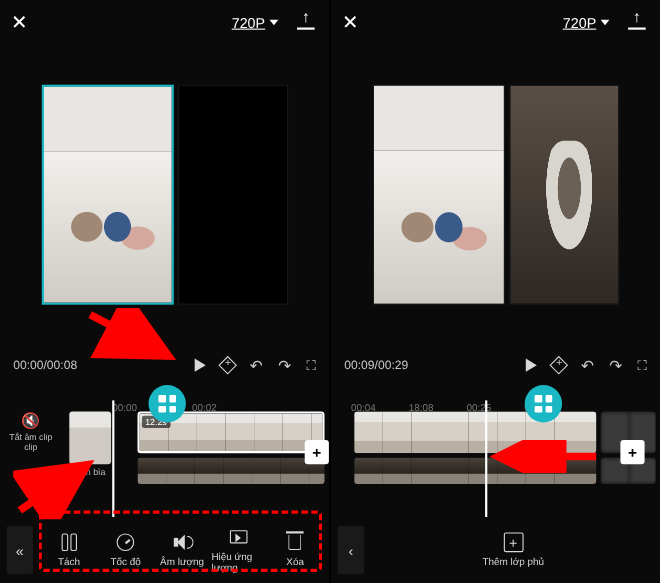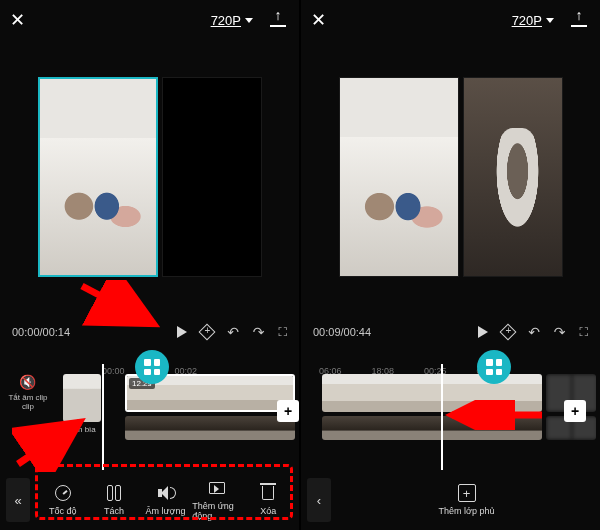--- a/index.html
+++ b/index.html
@@ -444,21 +444,21 @@
     <div class="preview-stage">
       <div class="clip-thumb w1">
         <div class="room-top"></div>
         <div class="room-mid"></div>
       </div>
       <div class="clip-thumb w2 black-thumb"></div>
     </div>
   </div>
 
   <div class="controls">
-    <span>00:00/00:14</span>
+    <span>00:00/00:08</span>
     <span class="spacer"></span>
     <span class="play-tri"></span>
     <span class="diamond"></span>
     <span class="undo">↶</span>
     <span class="redo">↷</span>
     <span class="expand">⛶</span>
   </div>
 
   <div class="timeline-area">
     <div class="time-ruler">
@@ -507,43 +507,43 @@
         </div>
         <div class="add-btn">+</div>
       </div>
     </div>
   </div>
 
   <div class="bottombar">
     <div class="back-chip">«</div>
     <div class="tool">
       <span class="ico">
+          <span class="split-ico"></span>
+        </span>
+      <span>Tách</span>
+    </div>
+    <div class="tool">
+      <span class="ico">
           <span class="speed-ico"></span>
         </span>
       <span>Tốc độ</span>
-    </div>
-    <div class="tool">
-      <span class="ico">
-          <span class="split-ico"></span>
-        </span>
-      <span>Tách</span>
     </div>
     <div class="tool">
       <span class="ico">
           <span class="vol-ico">
             <span class="vol-waves"></span>
           </span>
         </span>
       <span>Âm lượng</span>
     </div>
     <div class="tool">
       <span class="ico">
           <span class="fx-ico"></span>
         </span>
-      <span>Thêm ứng động</span>
+      <span>Hiệu ứng lượng</span>
     </div>
     <div class="tool">
       <span class="ico">
           <span class="del-ico"></span>
         </span>
       <span>Xóa</span>
     </div>
   </div>
 </div>
 
@@ -564,32 +564,32 @@
     <div class="preview-stage">
       <div class="clip-thumb w1" style="border:1px solid #1a1a1a">
         <div class="room-top"></div>
         <div class="room-mid"></div>
       </div>
       <div class="clip-thumb w2 cat-thumb"></div>
     </div>
   </div>
 
   <div class="controls">
-    <span>00:09/00:44</span>
+    <span>00:09/00:29</span>
     <span class="spacer"></span>
     <span class="play-tri"></span>
     <span class="diamond"></span>
     <span class="undo">↶</span>
     <span class="redo">↷</span>
     <span class="expand">⛶</span>
   </div>
 
   <div class="timeline-area">
     <div class="time-ruler" style="gap:30px">
-      <span style="margin-left:10px">06:06</span>
+      <span style="margin-left:10px">00:04</span>
       <span>18:08</span>
       <span>00:25</span>
       <span>00:12</span>
     </div>
     <div class="grid-bubble" style="left:176px;top:0px">
         <span></span>
         <span></span>
         <span></span>
         <span></span>
       </div>

